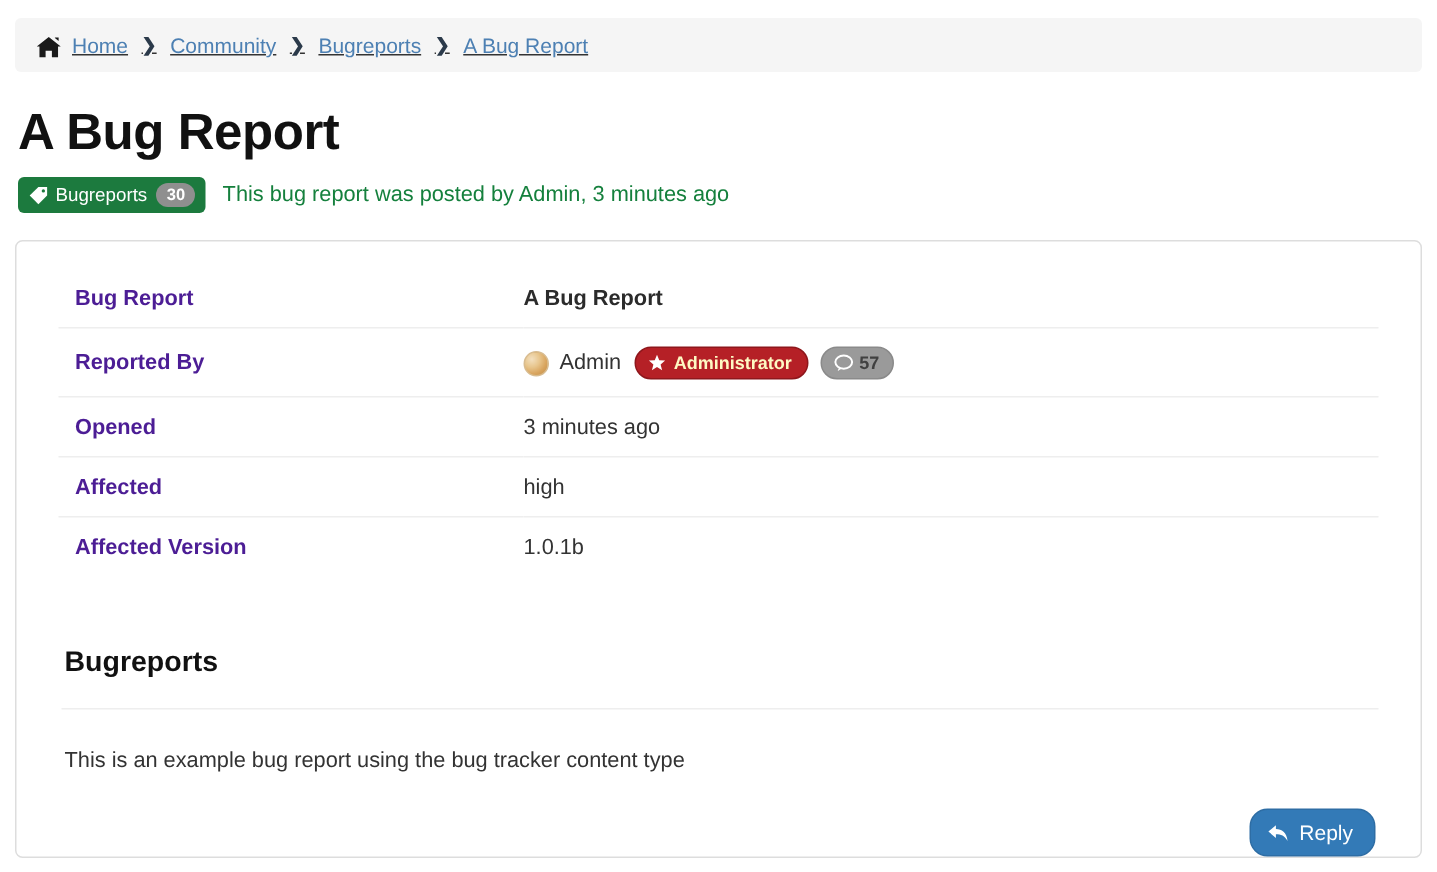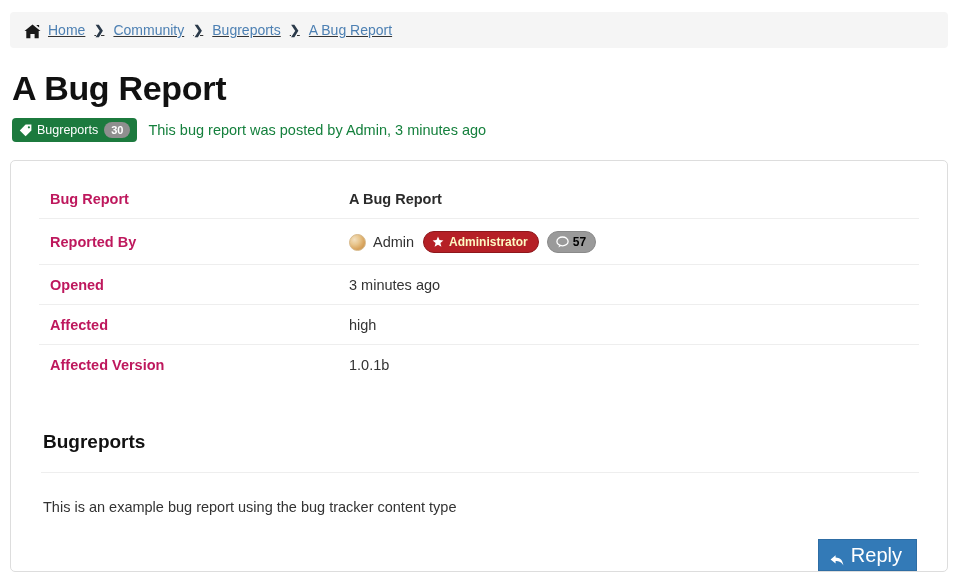--- a/index.html
+++ b/index.html
@@ -119,21 +119,21 @@
   }
   .info-table td {
     padding: 12px 0 11px 0;
     border-bottom: 1px solid #eeeeee;
     font-size: 14.5px;
     vertical-align: middle;
   }
   .info-table tr:last-child td { border-bottom: none; }
   .info-label {
     font-weight: bold;
-    color: #be185d;
+    color: #4c1d95;
     width: 310px;
     padding-left: 11px !important;
   }
   .info-value { color: #333333; }
   .info-value.bold { font-weight: bold; color: #2b2b2b; }
 
   .author-cell { display: flex; align-items: center; }
   .avatar {
     width: 17px;
     height: 17px;
@@ -160,21 +160,21 @@
     margin-right: 8px;
     white-space: nowrap;
   }
   .star-icon { width: 12px; height: 12px; margin-right: 5px; display: inline-block; }
 
   .comment-badge {
     display: inline-flex;
     align-items: center;
     background: #9a9a9a;
     border: 1px solid #8a8a8a;
-    color: #000000;
+    color: #404040;
     border-radius: 12px;
     height: 22px;
     padding: 0 9px 0 8px;
     font-size: 12px;
     font-weight: bold;
     white-space: nowrap;
   }
   .bubble-icon { width: 13px; height: 12px; margin-right: 4px; display: inline-block; }
 
   
@@ -201,23 +201,23 @@
     display: flex;
     justify-content: flex-end;
     margin-top: 20px;
     padding-right: 2px;
   }
   .reply-button {
     display: inline-flex;
     align-items: center;
     background: #337ab7;
     border: 1px solid #2e6da4;
-    border-radius: 0;
+    border-radius: 12px;
     color: #ffffff;
-    font-size: 20px;
+    font-size: 14px;
     height: 32px;
     padding: 0 14px 0 11px;
     cursor: pointer;
     font-family: "Liberation Sans", sans-serif;
   }
   .reply-icon { width: 14px; height: 13px; margin-right: 7px; display: inline-block; }
 </style>
 </head>
 <body>
 

